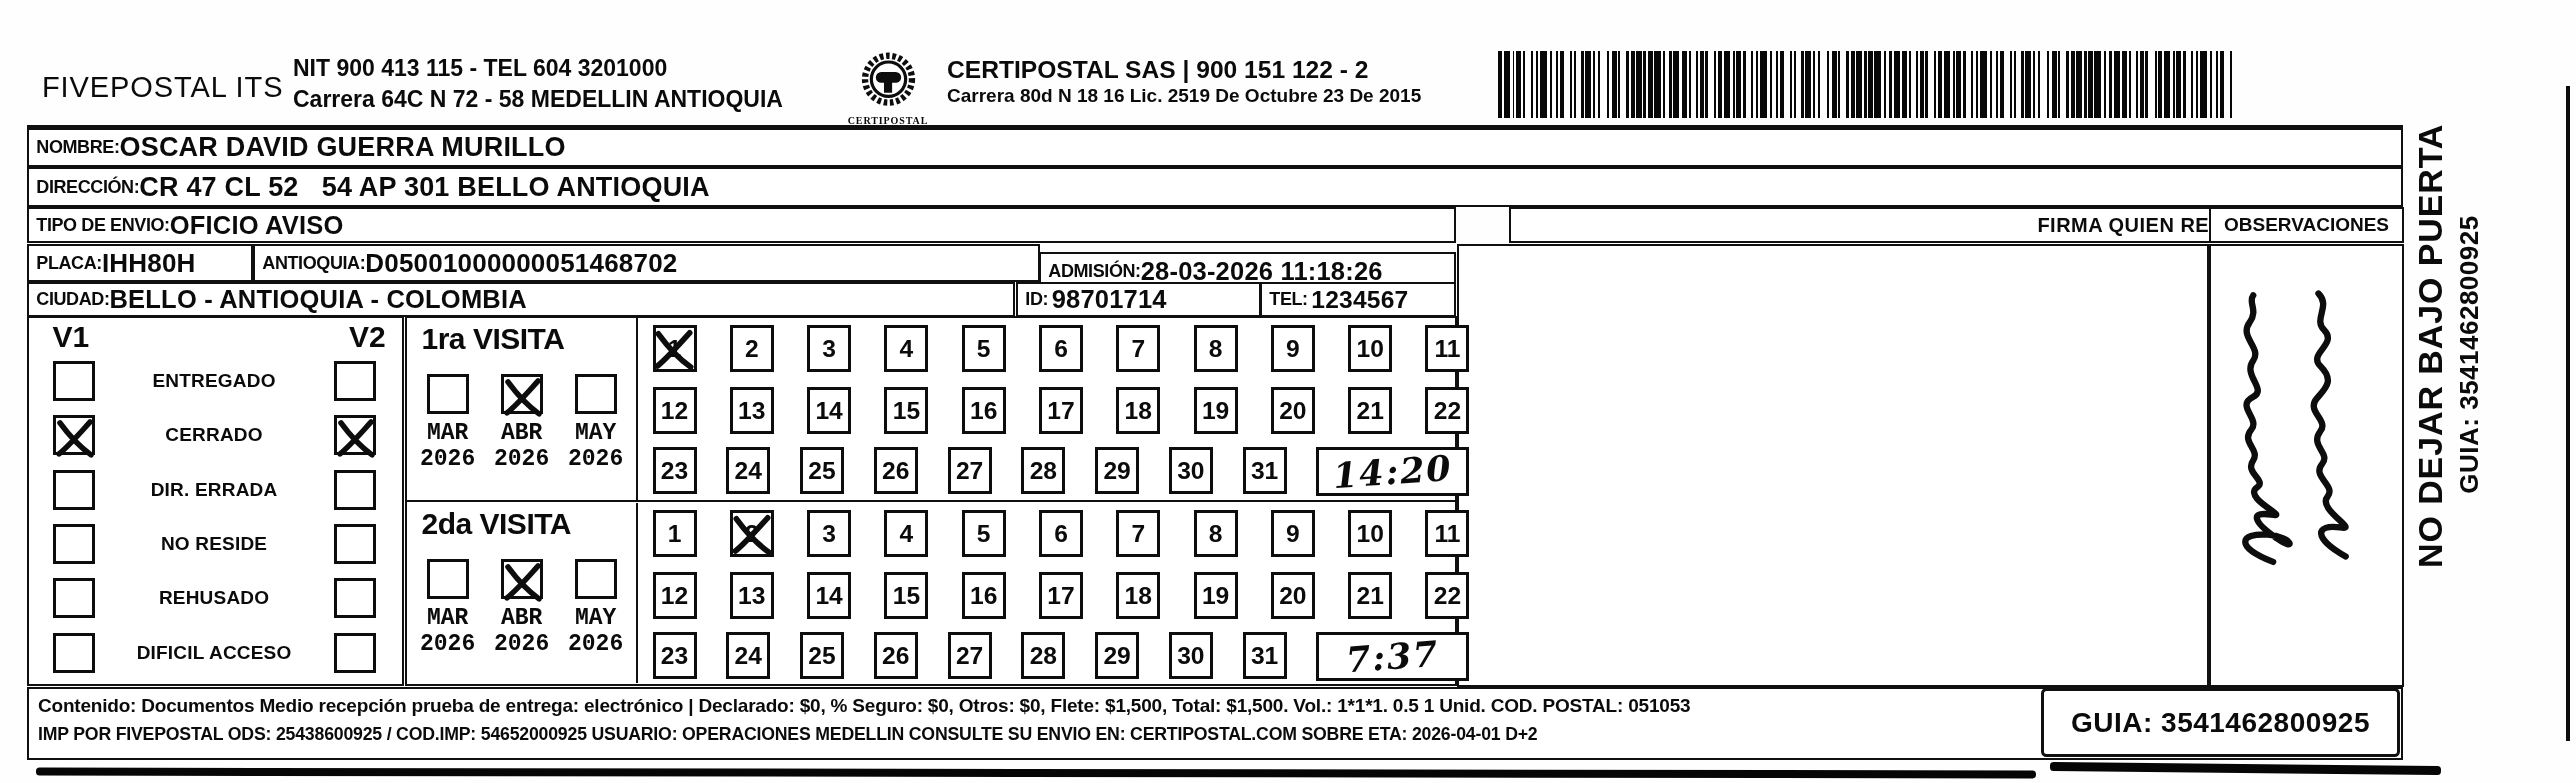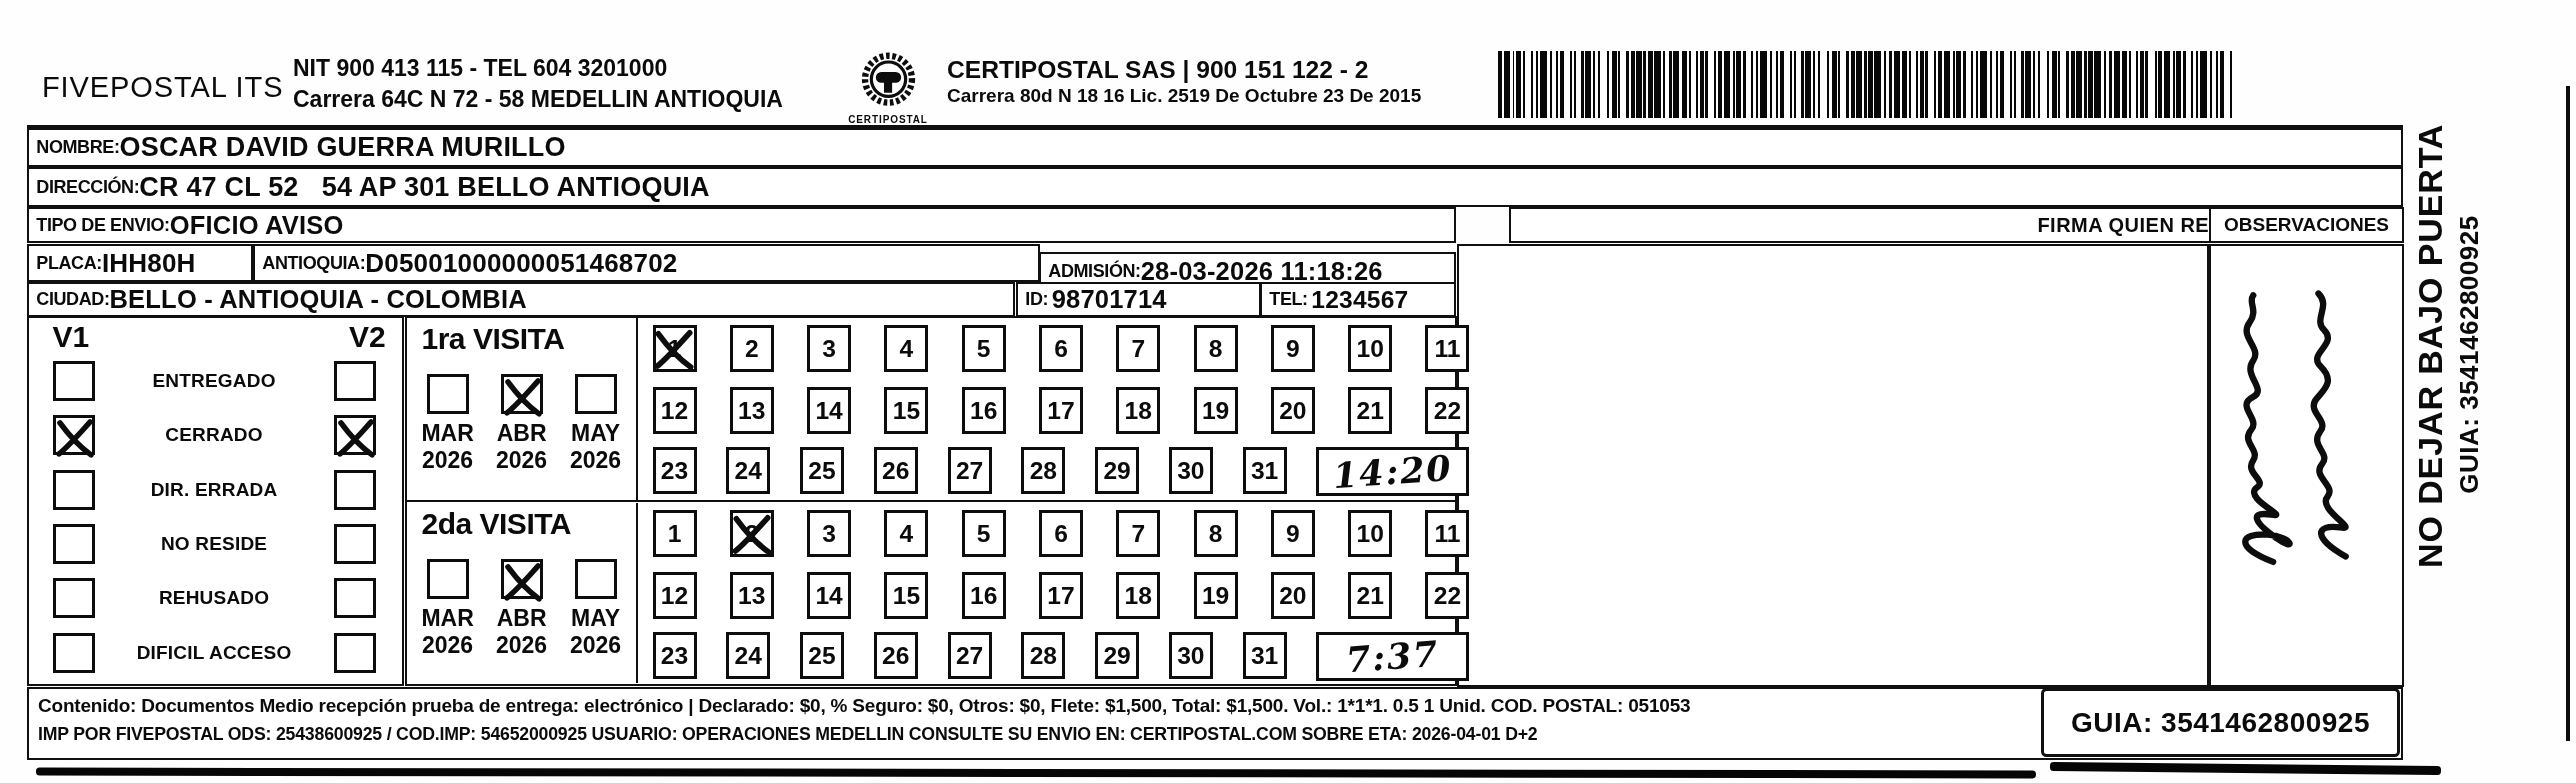--- a/index.html
+++ b/index.html
@@ -20,40 +20,40 @@
   .grid-row{display:flex;justify-content:space-between;padding:0 14.5px;}
   .timebox{position:relative;width:153px;height:49px;border:3.6px solid #0d0d0d;box-sizing:border-box;
            display:flex;align-items:center;justify-content:center;flex:none;background:#fff;}
   .hand{font-family:"DejaVu Serif",serif;font-style:italic;font-weight:bold;font-size:35px;
         transform:rotate(-4deg);letter-spacing:1.8px;}
   
   .st-row{display:flex;align-items:center;justify-content:space-between;padding:0 25.5px 0 23.6px;}
   .st-label{font-weight:bold;font-size:19px;letter-spacing:0.2px;text-align:center;flex:1;}
   
   .visit-title{font-size:30px;font-weight:bold;letter-spacing:-0.5px;}
-  .month-col{display:flex;flex-direction:column;align-items:center;width:65px;}
+  .month-col{display:flex;flex-direction:column;align-items:center;width:65px;font-family:Liberation Mono, monospace;}
   .month-name{font-size:23px;font-weight:bold;margin-top:6.4px;}
   .month-year{font-size:23px;font-weight:bold;}
   .fineprint{font-weight:bold;letter-spacing:-0.2px;white-space:nowrap;}
   .rot{transform:rotate(-90deg);transform-origin:top left;}
   .smear{position:absolute;background:#060606;border-radius:3.6px;}
 </style>
 </head>
 <body>
 
 <div class="page">
 
   <div class="abs" style="left:42px;top:71px;font-size:29px;letter-spacing:0.9px;">FIVEPOSTAL ITS</div>
 
   <div class="abs" style="left:293px;top:53px;font-size:23px;font-weight:bold;line-height:31px;">
     <div>NIT 900 413 115 - TEL 604 3201000</div>
     <div>Carrera 64C N 72 - 58 MEDELLIN ANTIOQUIA</div>
   </div>
 
-  <div class="abs" style="left:838px;top:51px;width:100px;text-align:center;">
+  <div class="abs" style="left:838px;top:51px;width:100px;text-align:center;font-family:Liberation Serif, serif;">
     <svg width="65" height="60" viewBox="0 0 72 66">
       <circle cx="36" cy="31" r="26" fill="none" stroke="#0d0d0d" stroke-width="7" stroke-dasharray="4 3"></circle>
       <circle cx="36" cy="31" r="19" fill="none" stroke="#0d0d0d" stroke-width="3.5"></circle>
       <rect x="22" y="23" width="28" height="12" rx="6" fill="#0d0d0d"></rect>
       <rect x="31" y="33" width="9" height="13" fill="#0d0d0d"></rect>
     </svg>
     <div style="font-size:10px;font-weight:bold;letter-spacing:0.9px;">CERTIPOSTAL</div>
     <div style="border-top:1.8px dashed #333;margin:1.8px 7.3px 0 7.3px;"></div>
   </div>
 

